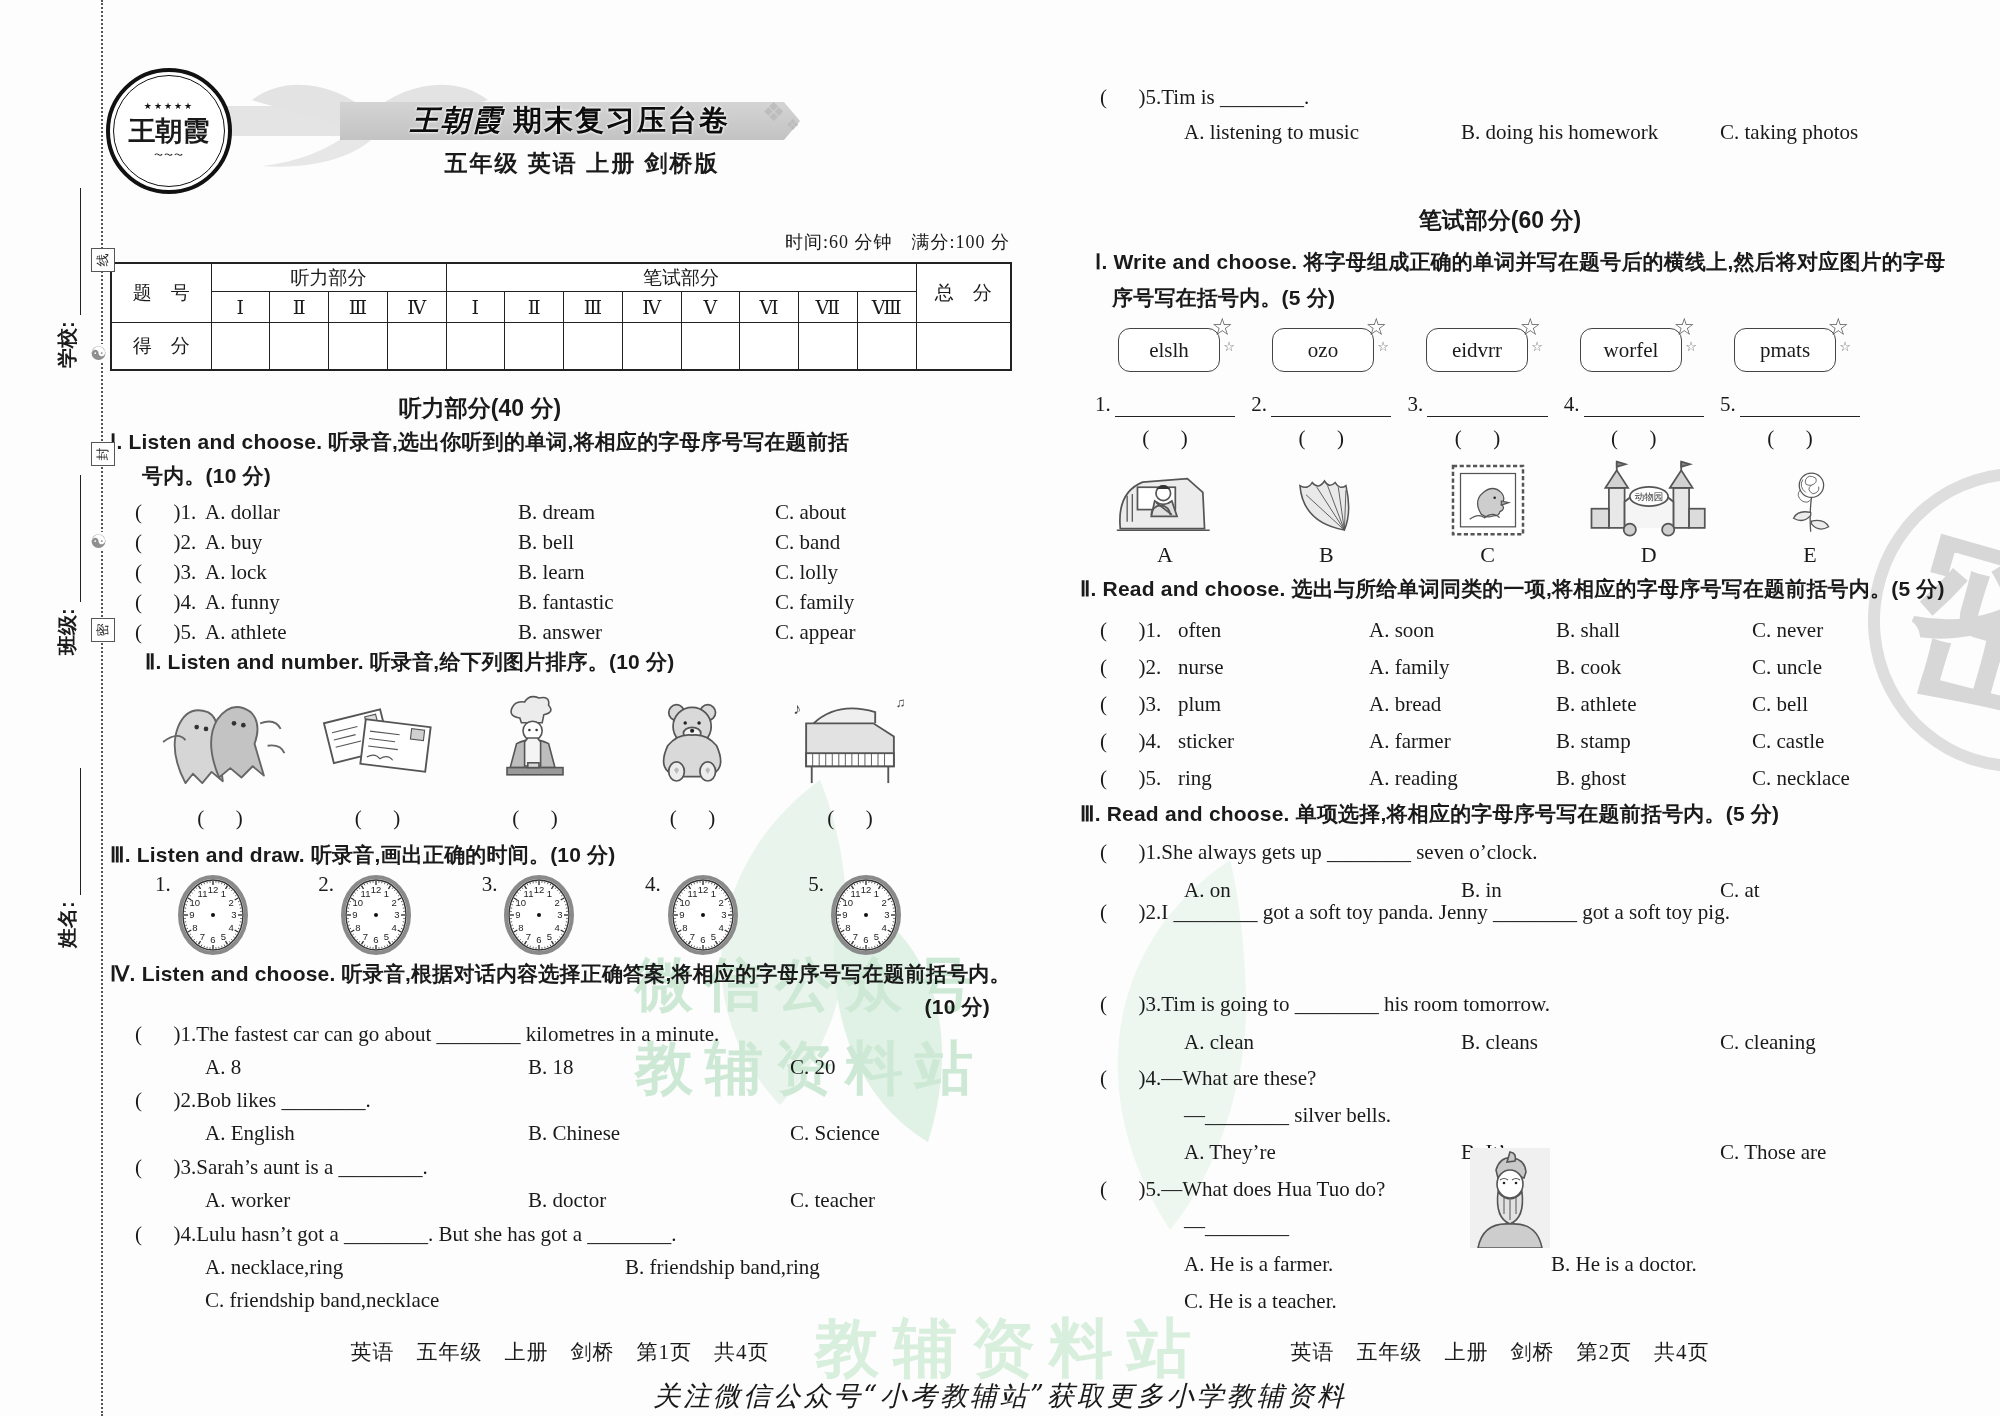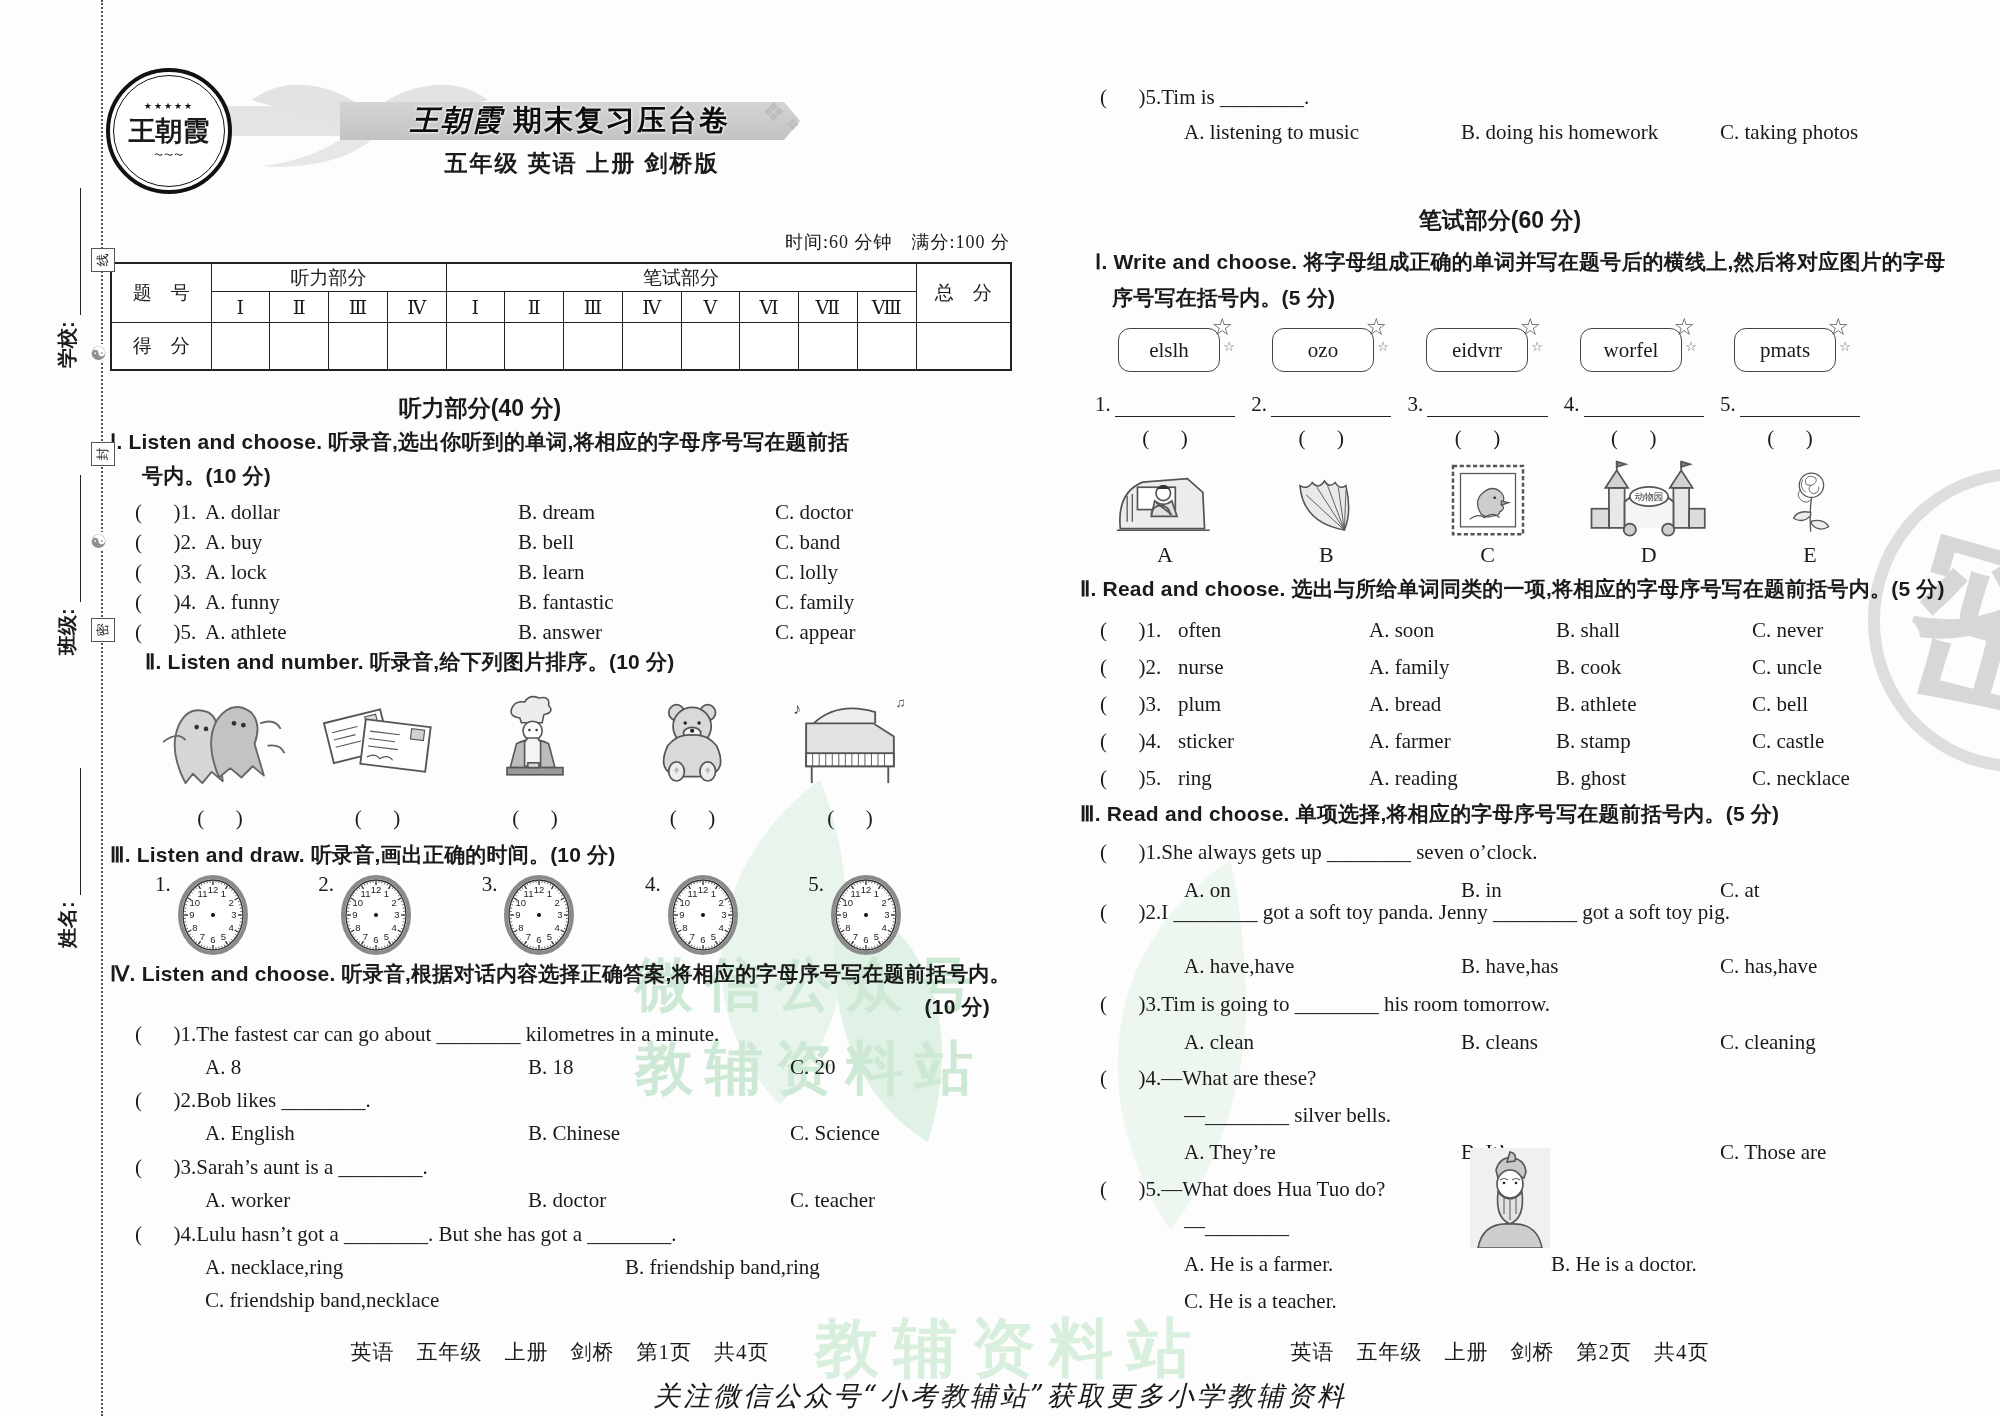--- a/index.html
+++ b/index.html
@@ -208,21 +208,21 @@
 
     <div class="sec-title" style="left:0;top:333px;width:740px;">听力部分(40 分)</div>
 
     <div class="instr" style="left:0;top:368px;">Ⅰ. Listen and choose. 听录音,选出你听到的单词,将相应的字母序号写在题前括</div>
     <div class="instr" style="left:32px;top:402px;">号内。(10 分)</div>
     <div class="abs" id="p1-part1-rows" style="left:0;top:440px;width:900px;height:155px;">
         <div class="row grid g-p1a" style="top:0px">
     <span class="cell"><span class="br">(&nbsp;&nbsp;&nbsp;&nbsp;&nbsp;&nbsp;)</span><span>1.</span></span>
     <span>A. dollar</span>
           <span>B. dream</span>
-          <span>C. doctor</span>
+          <span>C. about</span>
         </div>
         <div class="row grid g-p1a" style="top:30px">
     <span class="cell"><span class="br">(&nbsp;&nbsp;&nbsp;&nbsp;&nbsp;&nbsp;)</span><span>2.</span></span>
     <span>A. buy</span>
           <span>B. bell</span>
           <span>C. band</span>
         </div>
         <div class="row grid g-p1a" style="top:60px">
     <span class="cell"><span class="br">(&nbsp;&nbsp;&nbsp;&nbsp;&nbsp;&nbsp;)</span><span>3.</span></span>
     <span>A. lock</span>
@@ -965,25 +965,20 @@
 
     <div class="instr" style="left:0;top:740px;">Ⅲ. Read and choose. 单项选择,将相应的字母序号写在题前括号内。(5 分)</div>
     <div class="abs" id="p2-part3-rows" style="left:0;top:780px;width:880px;height:490px;">
         <div class="row p2stem" style="top:0px"><span class="br">(&nbsp;&nbsp;&nbsp;&nbsp;&nbsp;&nbsp;)</span><span>1.</span><span>She always gets up ________ seven o’clock.</span></div>
         <div class="row grid g-r3" style="top:38px">
           <span>A. on</span>
           <span>B. in</span>
           <span>C. at</span>
         </div>
         <div class="row p2stem" style="top:60px"><span class="br">(&nbsp;&nbsp;&nbsp;&nbsp;&nbsp;&nbsp;)</span><span>2.</span><span>I ________ got a soft toy panda. Jenny ________ got a soft toy pig.</span></div>
-        <div class="row grid g-r3" style="top:114px">
-          <span>A. have,have</span>
-          <span>B. have,has</span>
-          <span>C. has,have</span>
-        </div>
         <div class="row p2stem" style="top:152px"><span class="br">(&nbsp;&nbsp;&nbsp;&nbsp;&nbsp;&nbsp;)</span><span>3.</span><span>Tim is going to ________ his room tomorrow.</span></div>
         <div class="row grid g-r3" style="top:190px">
           <span>A. clean</span>
           <span>B. cleans</span>
           <span>C. cleaning</span>
         </div>
         <div class="row p2stem" style="top:226px"><span class="br">(&nbsp;&nbsp;&nbsp;&nbsp;&nbsp;&nbsp;)</span><span>4.</span><span>—What are these?</span></div>
         <div class="row p2stem2" style="top:263px"><span>—________ silver bells.</span></div>
         <div class="row grid g-r3" style="top:300px">
           <span>A. They’re</span>

